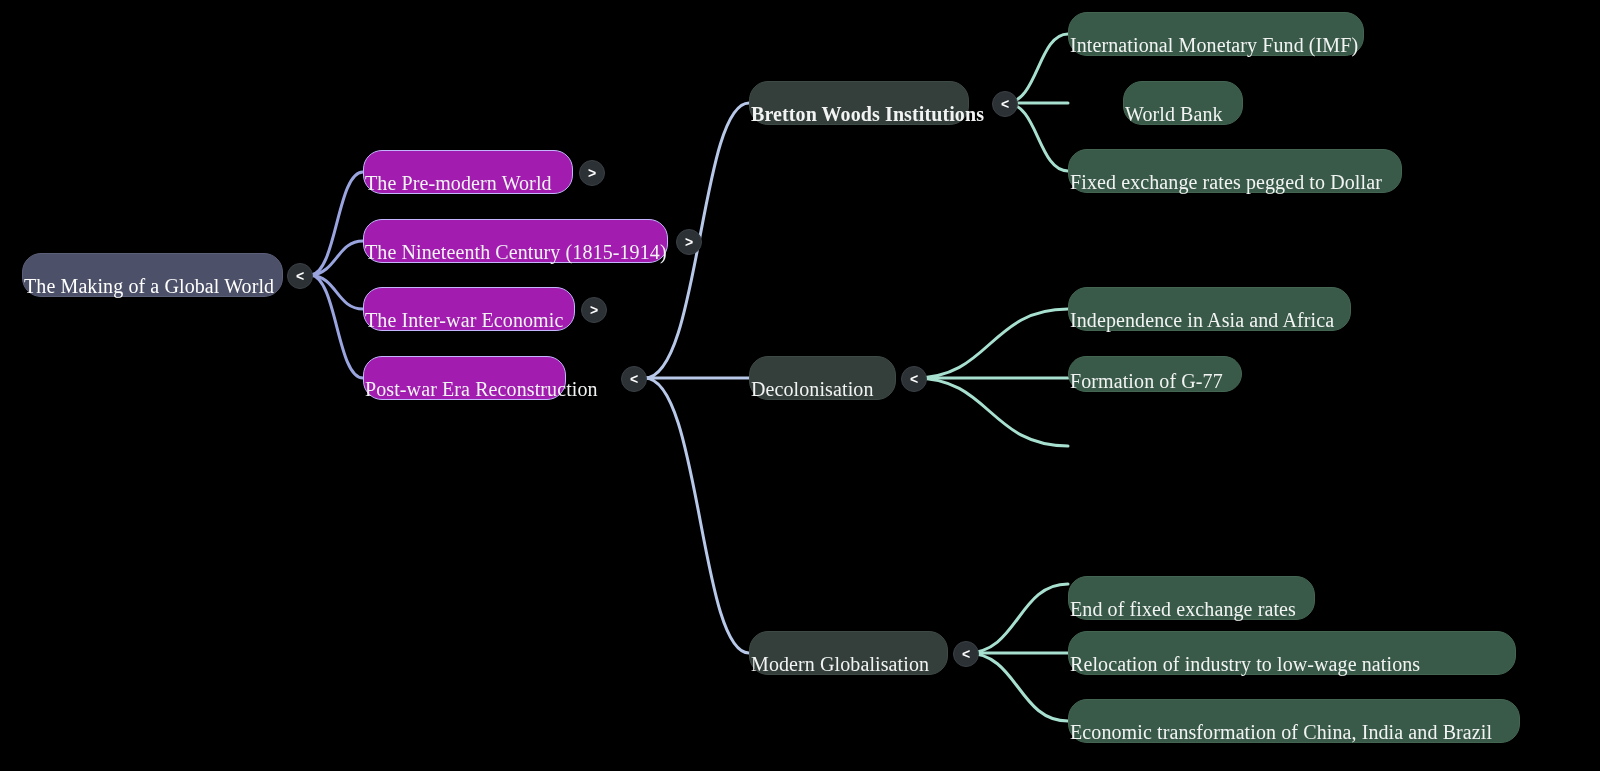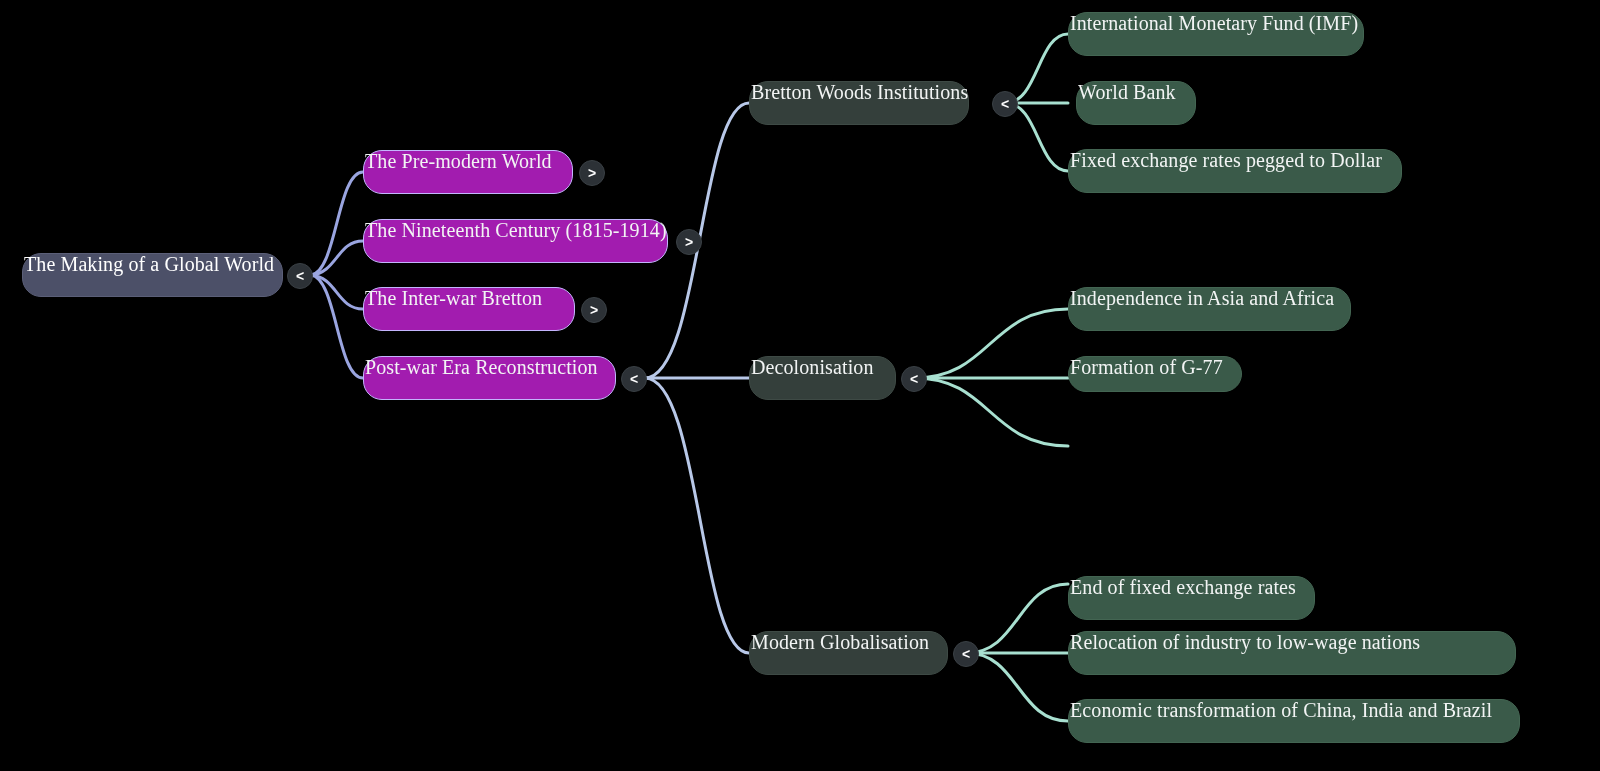--- a/index.html
+++ b/index.html
@@ -20,21 +20,21 @@
     left: 0;
     top: 0;
     width: 1600px;
     height: 771px;
     pointer-events: none;
   }
   .node {
     position: absolute;
     box-sizing: border-box;
     display: flex;
-    align-items: flex-start;
+    align-items: flex-end;
     border-radius: 19px;
     color: #f2f4f4;
     font-size: 20px;
     line-height: 1;
     letter-spacing: 0.1px;
     white-space: nowrap;
     padding: 0 1px;
     z-index: 5;
   }
   .node-root {
@@ -124,34 +124,34 @@
   </div>
 
   <div class="node node-l2" style="left:363px; top:219px; width:305px; height:44px;">
     <span>The Nineteenth Century (1815-1914)</span>
   </div>
   <div class="toggle" style="left:676px; top:229px;">
     <span>&gt;</span>
   </div>
 
   <div class="node node-l2" style="left:363px; top:287px; width:212px; height:44px;">
-    <span>The Inter-war Bretton</span>
+    <span>The Inter-war Economic</span>
   </div>
   <div class="toggle" style="left:581px; top:297px;">
     <span>&gt;</span>
   </div>
 
-  <div class="node node-l2" style="left:363px; top:356px; width:253px; height:44px;">
+  <div class="node node-l2" style="left:363px; top:356px; width:203px; height:44px;">
     <span>Post-war Era Reconstruction</span>
   </div>
   <div class="toggle" style="left:621px; top:366px;">
     <span>&lt;</span>
   </div>
 
-  <div class="node node-l3" style="left:749px; top:81px; width:220px; height:44px;">
+  <div class="node node-l3" style="left:749px; top:81px; width:220px; height:44px;font-weight:bold;">
     <span>Bretton Woods Institutions</span>
   </div>
   <div class="toggle" style="left:992px; top:91px;">
     <span>&lt;</span>
   </div>
 
   <div class="node node-l3" style="left:749px; top:356px; width:147px; height:44px;">
     <span>Decolonisation</span>
   </div>
   <div class="toggle" style="left:901px; top:366px;">
@@ -161,21 +161,21 @@
   <div class="node node-l3" style="left:749px; top:631px; width:199px; height:44px;">
     <span>Modern Globalisation</span>
   </div>
   <div class="toggle" style="left:953px; top:641px;">
     <span>&lt;</span>
   </div>
 
   <div class="node node-l4" style="left:1068px; top:12px; width:296px; height:44px;">
     <span>International Monetary Fund (IMF)</span>
   </div>
-  <div class="node node-l4" style="left:1076px; top:81px; width:120px; height:44px;">
+  <div class="node node-l4" style="left:1123px; top:81px; width:120px; height:44px;">
     <span>World Bank</span>
   </div>
   <div class="node node-l4" style="left:1068px; top:149px; width:334px; height:44px;">
     <span>Fixed exchange rates pegged to Dollar</span>
   </div>
 
   <div class="node node-l4" style="left:1068px; top:287px; width:283px; height:44px;">
     <span>Independence in Asia and Africa</span>
   </div>
   <div class="node node-l4" style="left:1068px; top:356px; width:174px; height:36px;">

